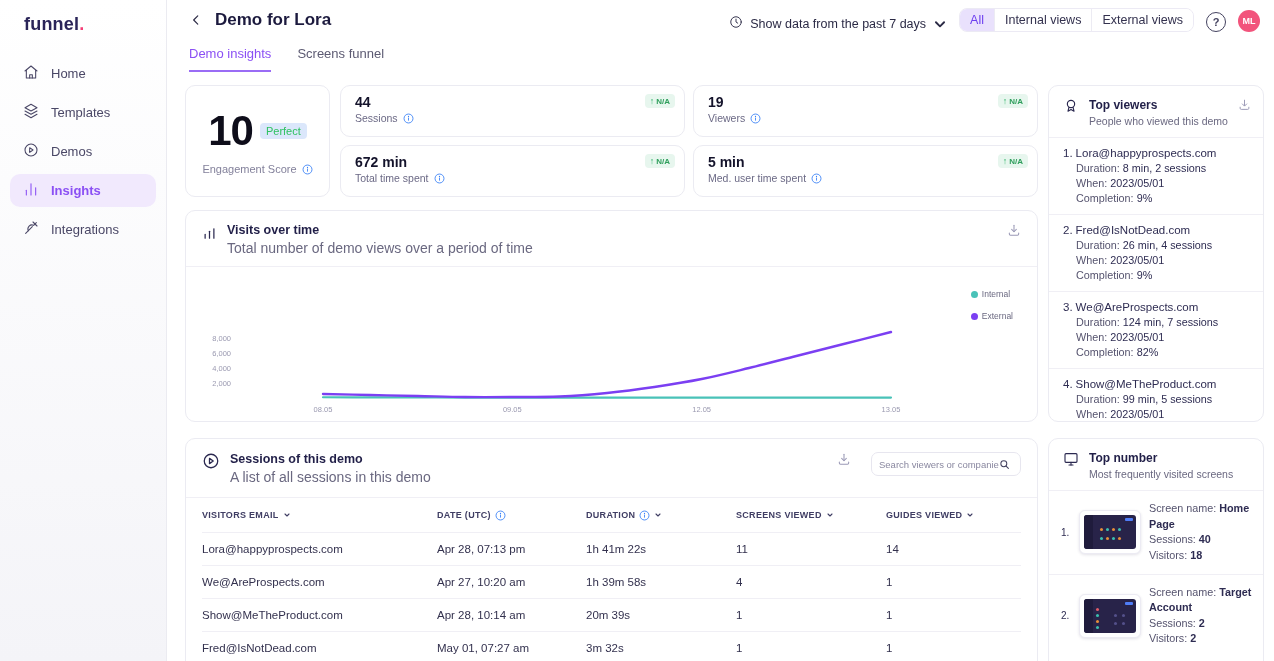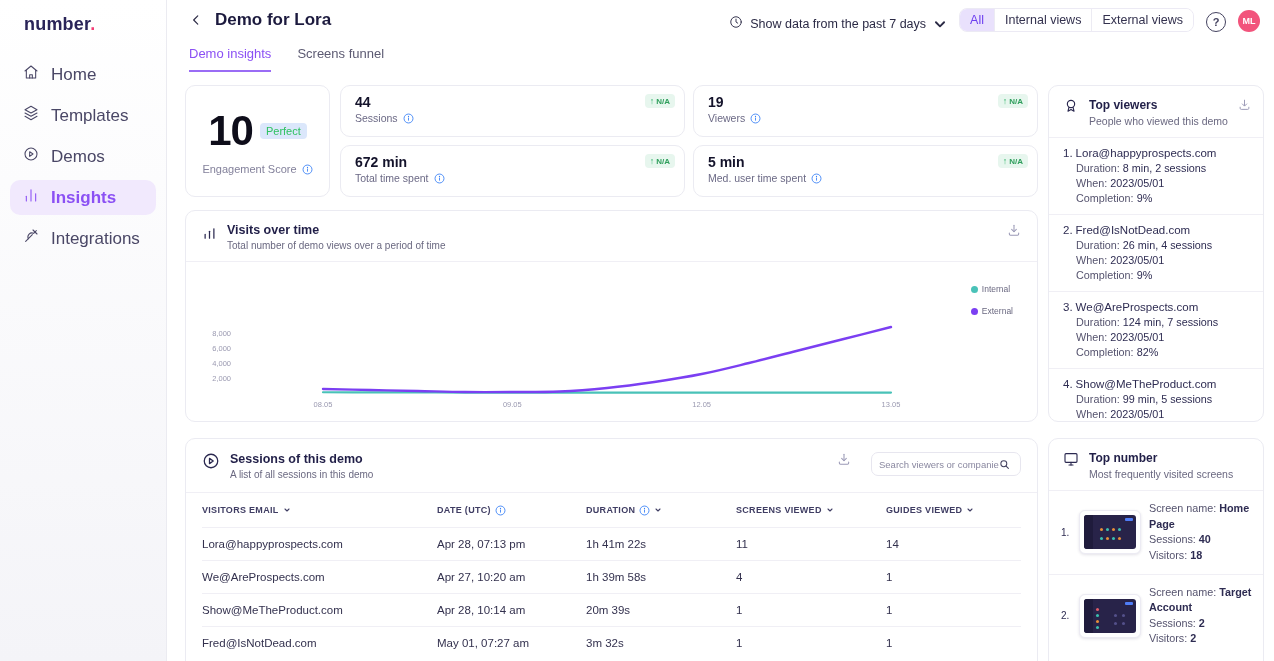--- a/index.html
+++ b/index.html
@@ -6,21 +6,21 @@
   html,body { width:1274px; height:661px; overflow:hidden; background:#fff;
     font-family:"Liberation Sans", sans-serif; color:#211f48; }
 
   
   .sidebar { position:absolute; left:0; top:0; width:167px; height:661px;
     background:linear-gradient(#ffffff, #f4f4f8); border-right:1px solid #ebebf1; }
   .logo { padding:14px 0 0 24px; font-size:18px; font-weight:800; color:#2a2458; letter-spacing:.2px; }
   .logo .dot { color:#f43e76; }
   .nav { margin-top:22px; }
   .nav-item { display:flex; align-items:center; gap:12px; margin:6px 10px; padding:7px 13px;
-    font-size:17px; font-weight:500; color:#4a4766; border-radius:10px; cursor:pointer; }
+    font-size:13px; font-weight:500; color:#4a4766; border-radius:10px; cursor:pointer; }
   .nav-item svg { width:16px; height:16px; stroke:#4a4766; fill:none; stroke-width:1.6;
     stroke-linecap:round; stroke-linejoin:round; flex:none; }
   .nav-item.active { background:#f1e9fd; color:#8b50f4; font-weight:600; }
   .nav-item.active svg { stroke:#8b50f4; }
 
   
   .main { position:absolute; left:167px; top:0; width:1107px; height:661px; background:#fff; }
   .topbar { display:flex; align-items:center; padding:8px 14px 0 22px; }
   .back { font-size:20px; color:#2b2a45; line-height:1; margin-right:12px; cursor:pointer;
     display:flex; align-items:center; }
@@ -73,21 +73,21 @@
   .delta .arr { color:#34b36b; font-size:9px; }
 
   .info-i { width:11px; height:11px; flex:none; cursor:pointer; }
 
   
   .chart-card { margin-top:13px; height:212px; position:relative; }
   .card-head { display:flex; align-items:flex-start; gap:10px; padding:12px 16px 10px 16px;
     border-bottom:1px solid #f0eff5; }
   .card-head .h-icon { margin-top:2px; flex:none; }
   .card-title { font-size:12.5px; font-weight:700; color:#211f48; }
-  .card-sub { font-size:10px; color:#6a6880; margin-top:3px; }
+  .card-sub { font-size:14px; color:#6a6880; margin-top:3px; }
   .dl-icon { margin-left:auto; cursor:pointer; flex:none; }
   .dl-icon svg, .h-icon svg { display:block; }
   .chart-body { position:relative; height:166px; }
   .legend { position:absolute; top:22px; right:24px; display:flex; gap:12px; font-size:8.5px; color:#6a6880;flex-direction:column; }
   .legend-item { display:flex; align-items:center; gap:4px; }
   .legend-dot { width:7px; height:7px; border-radius:50%; }
   #visits-chart { position:absolute; left:0; top:0; }
 
   
   .sessions-card { margin-top:16px; height:240px; overflow:hidden; }
@@ -133,21 +133,21 @@
   .thumb-inner .t-dot { position:absolute; width:3px; height:3px; border-radius:50%; }
   .screen-text { font-size:10.8px; color:#55536e; line-height:1.45; }
   .screen-text b { color:#2e2c52; font-weight:600; }
 
   .axis-text { font-size:7.5px; fill:#9a99b0; font-family:"Liberation Sans", sans-serif; }
 </style>
 </head>
 <body>
 
 <div class="sidebar">
-  <div class="logo"><span>number</span><span class="dot">.</span></div>
+  <div class="logo"><span>funnel</span><span class="dot">.</span></div>
   <div class="nav">
     <div class="nav-item">
       <span><svg viewBox="0 0 24 24">
             <path d="M3 10.5 12 3l9 7.5"></path>
             <path d="M5 9.5V21h14V9.5"></path>
             <path d="M10 21v-5h4v5"></path>
           </svg></span>
       <span>Home</span>
     </div>
     <div class="nav-item">

